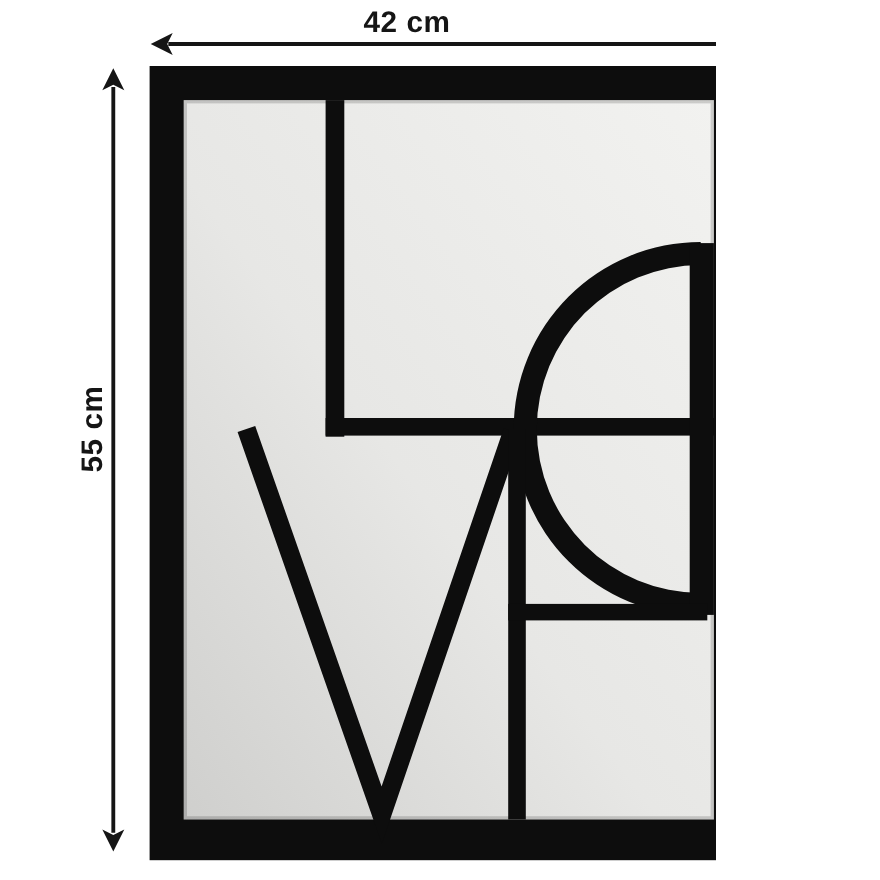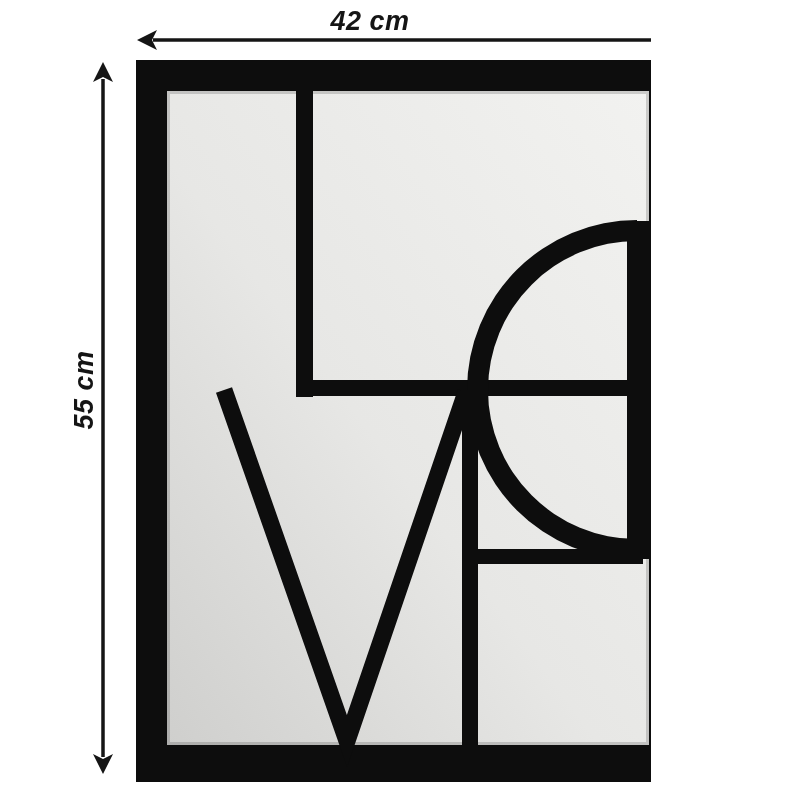--- a/index.html
+++ b/index.html
@@ -7,21 +7,20 @@
     padding: 0;
     background: #ffffff;
     font-family: "Liberation Sans", sans-serif;
   }
   .stage {
     position: relative;
     width: 651px;
     height: 800px;
     background: var(--c-background, #ffffff);
     overflow: hidden;
-    font-style: italic;
   }
   svg.diagram {
     position: absolute;
     inset: 0;
     width: 800px;
     height: 800px;
     display: block;
   }
   .frame-fill  { fill: var(--c-frame, #0d0d0d); }
   .art-fill    { fill: var(--c-frame, #0d0d0d); }

